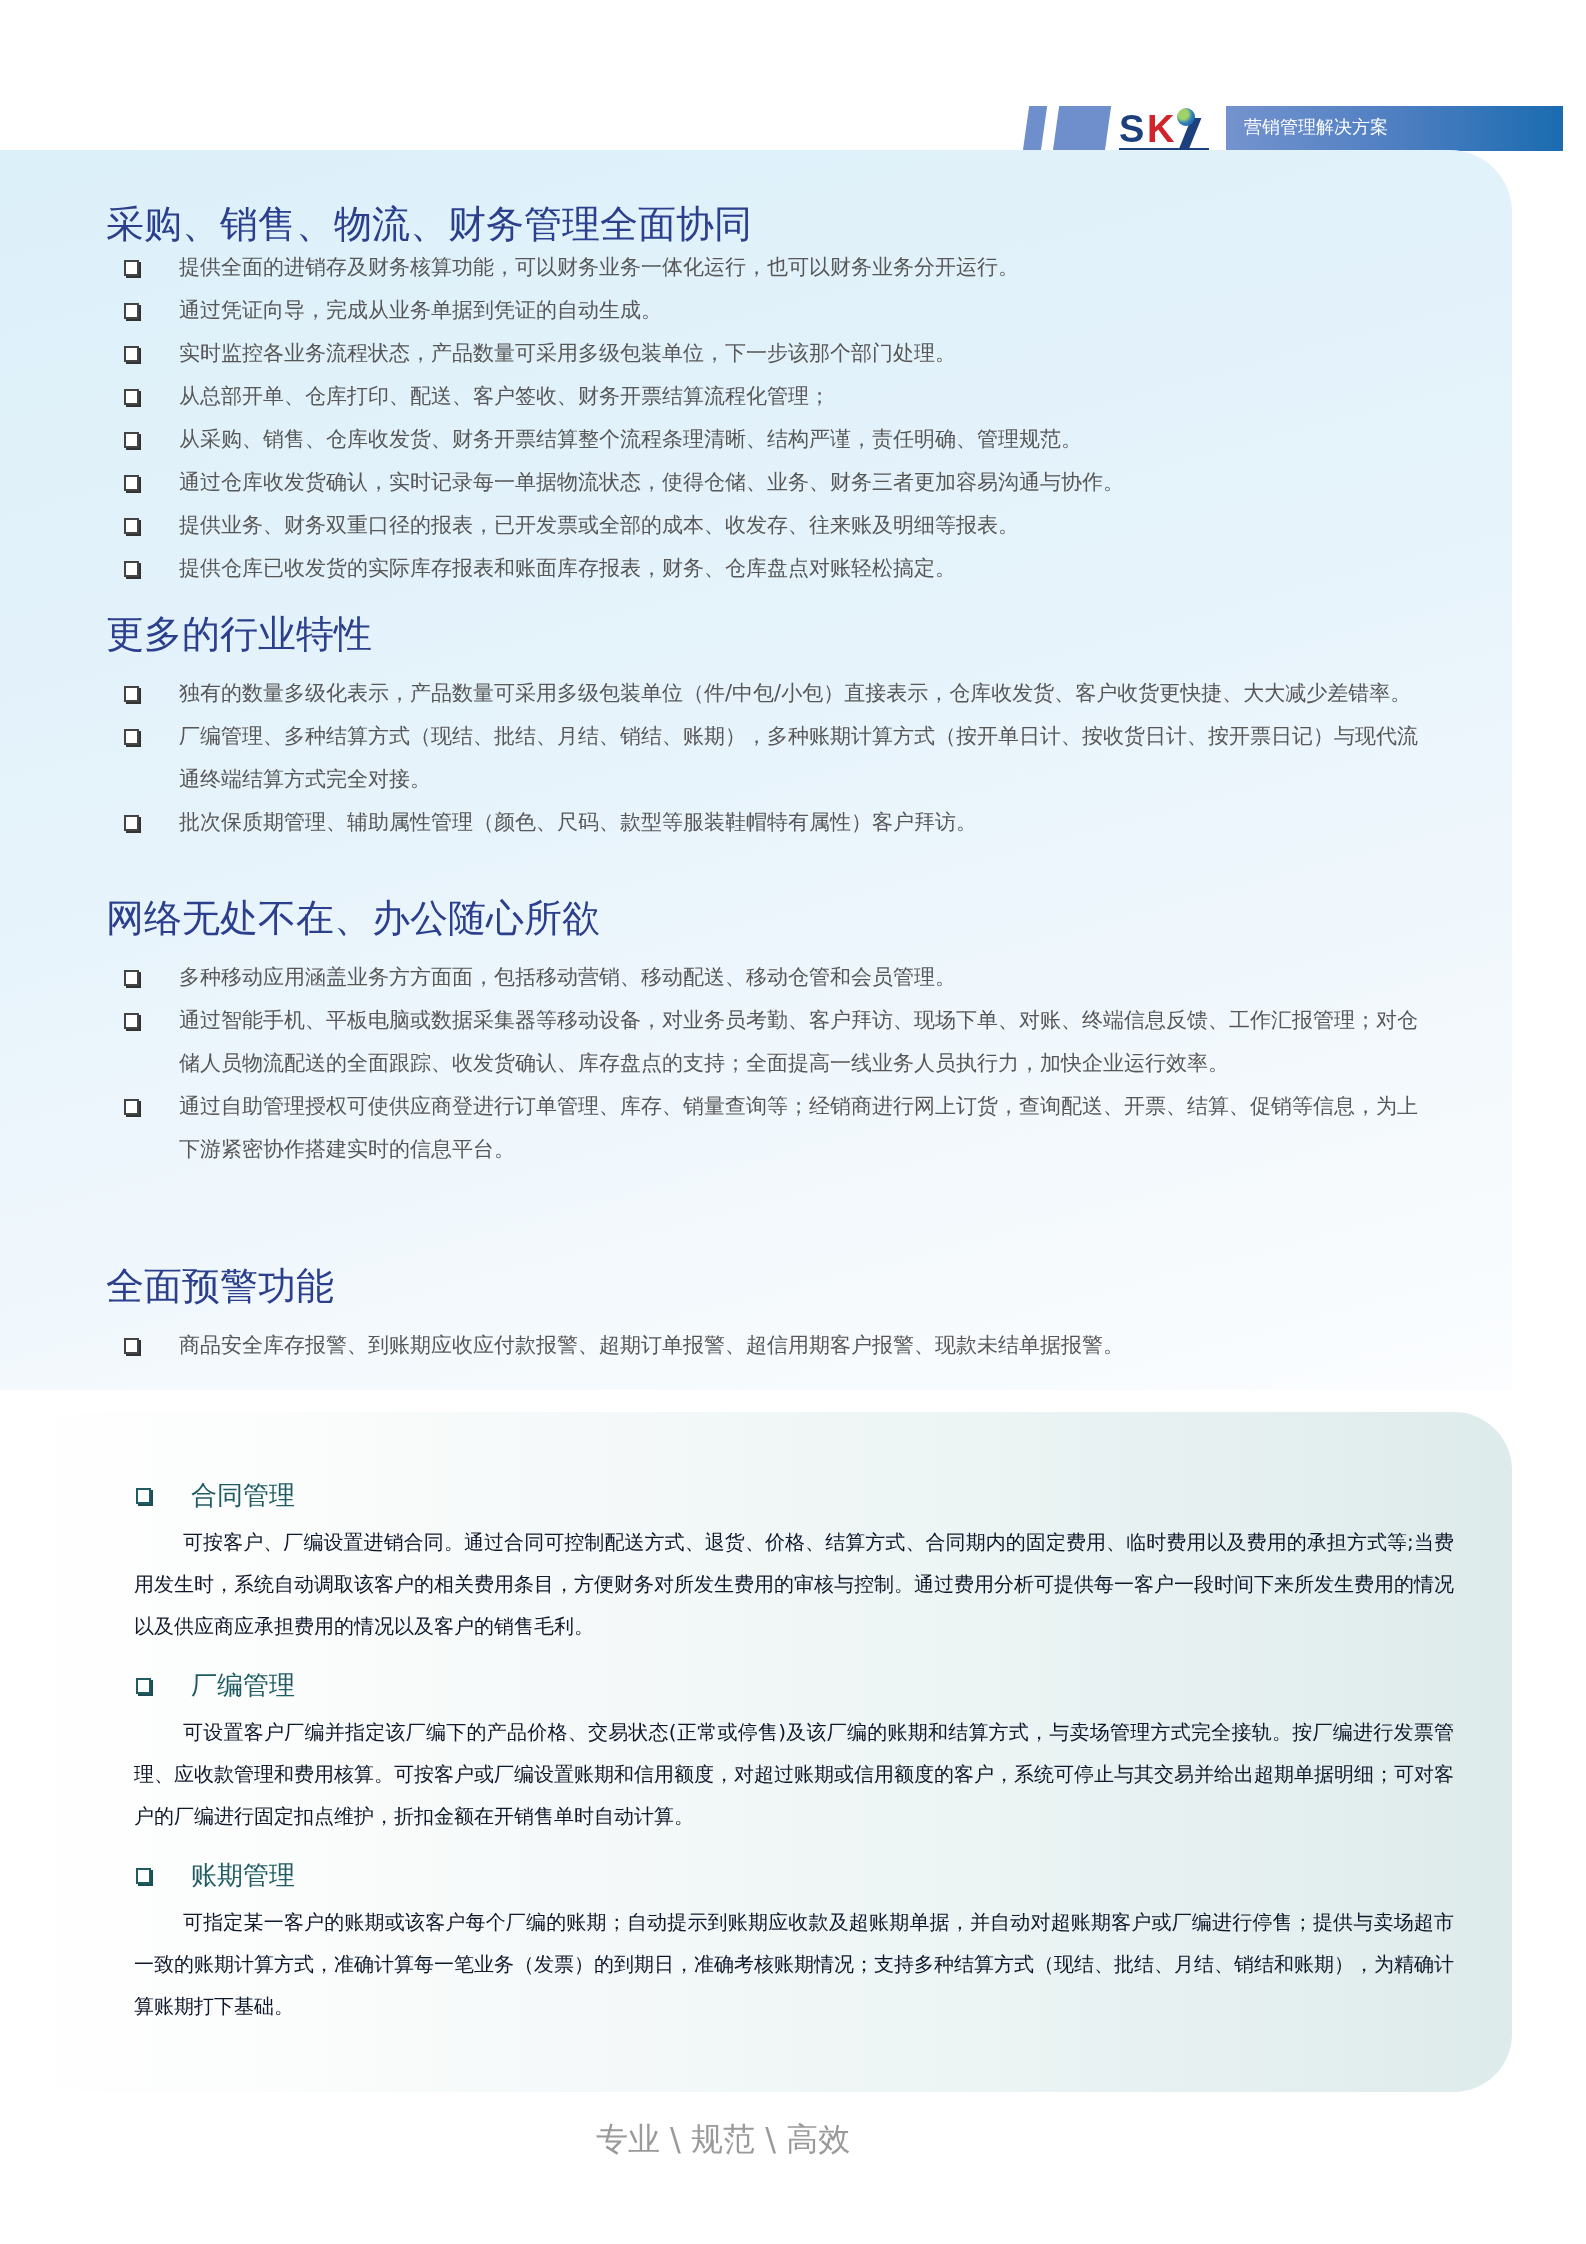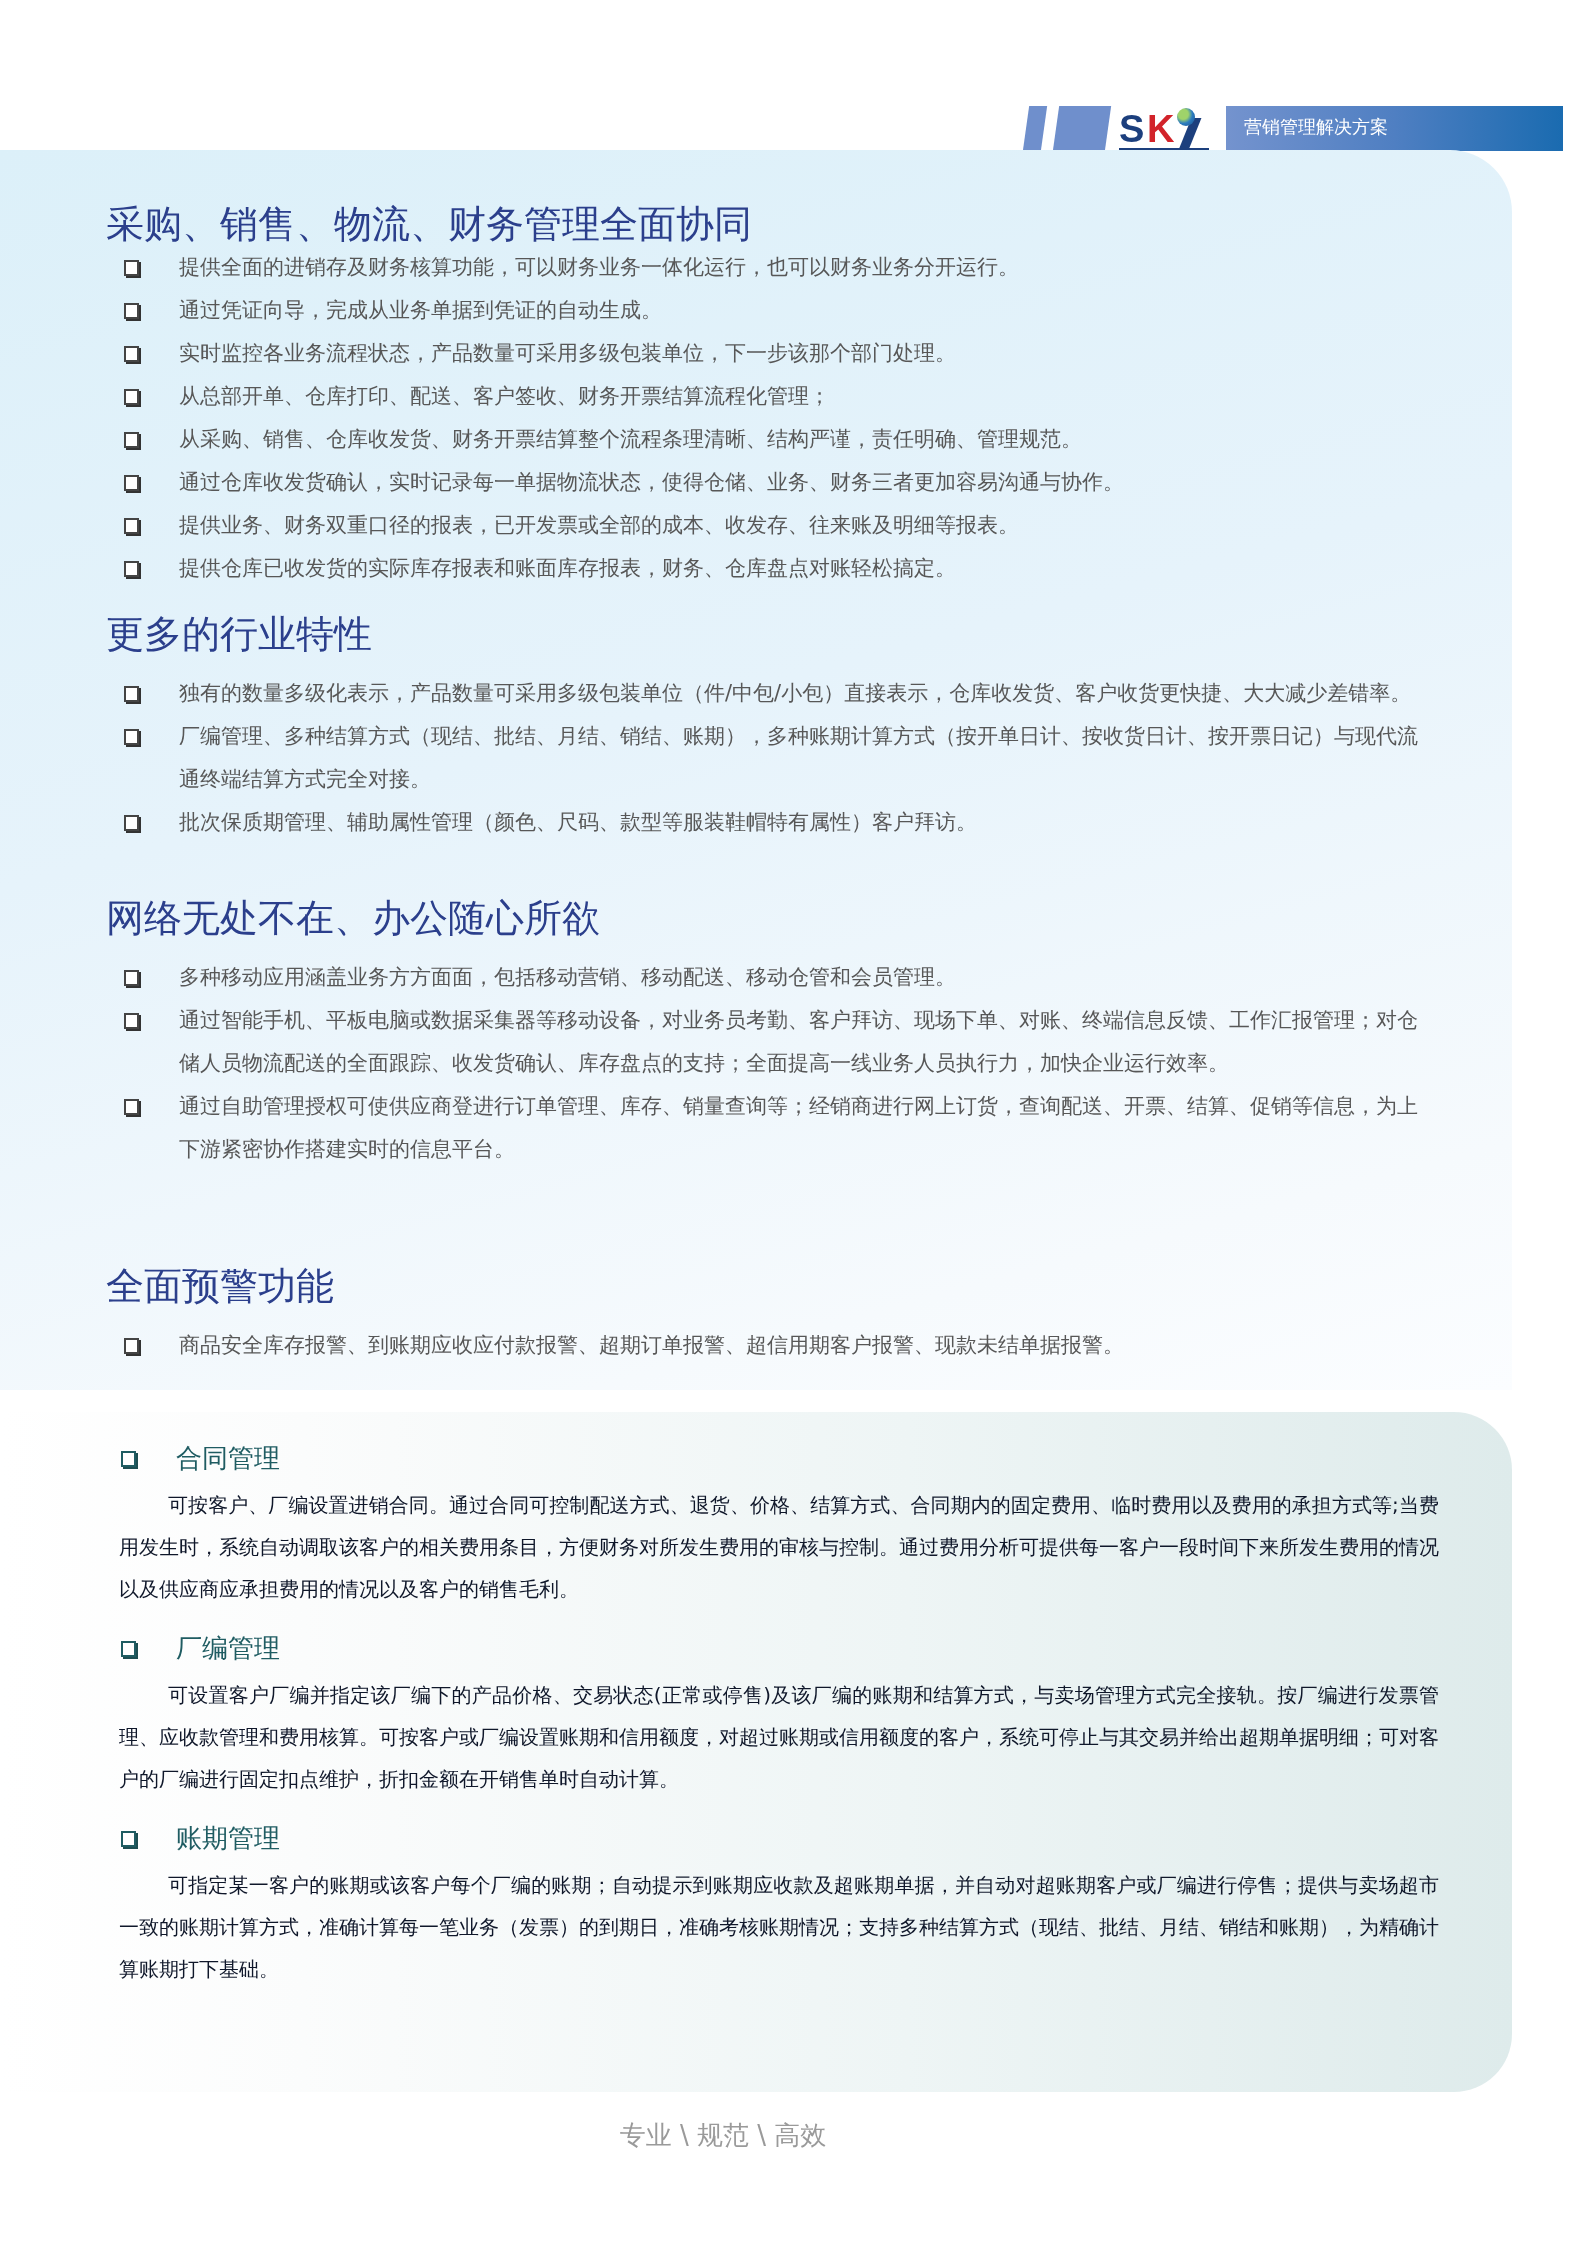--- a/index.html
+++ b/index.html
@@ -40,27 +40,27 @@
     position: absolute; left: 2px; top: 14px; width: 11px; height: 12px;
     border: 2px solid #444; background: #fff; box-shadow: 2px 2px 0 #333;
   }
 
   
   .lower-panel {
     position: absolute; left: 0; top: 1412px; width: 1512px; height: 680px;
     border-top-right-radius: 58px; border-bottom-right-radius: 58px;
     background: linear-gradient(90deg, #ffffff 0%, #fbfcfc 20%, #eef5f5 60%, #deebeb 100%);
   }
-  .sub { position: absolute; left: 119px; width: 1320px; }
+  .sub { position: absolute; left: 134px; width: 1320px; margin-top: 37px; }
   .sub-title { position: relative; padding-left: 57px; font-size: 26px; color: #1f5c62; line-height: 40px; font-weight: normal; margin: 0; }
   .sub-title .bullet-icon { left: 2px; top: 13px; border-color: #1f5c62; box-shadow: 2px 2px 0 #1d4e52; }
   .sub-para { font-size: 20px; color: #0f172a; line-height: 42px; text-indent: 49px; margin: 6px 0 0 0; text-align: justify; }
 
   .footer { position: absolute; left: 0; width: 1586px; top: 2118px; text-align: center; padding-right: 140px; box-sizing: border-box;
-    font-size: 26px; color: #9a9a9a; }
+    font-size: 32px; color: #9a9a9a; }
 </style>
 </head>
 <body>
 
 <div class="header">
   <div class="stripe s1"></div>
   <div class="stripe s2"></div>
   <div class="logo">
     <span class="s">S</span>
     <span class="k">K</span>

